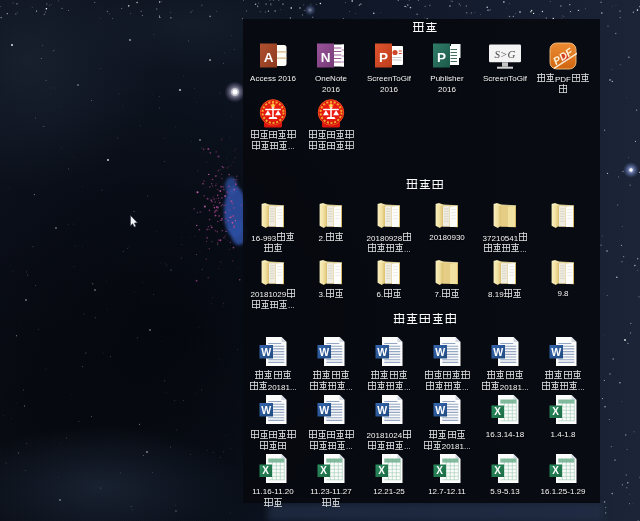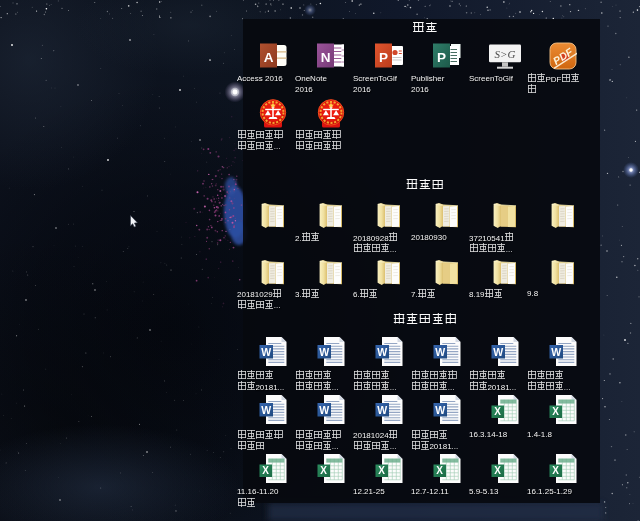--- a/index.html
+++ b/index.html
@@ -1,20 +1,20 @@
 <!DOCTYPE html>
 <html><head><meta charset="utf-8">
 <style>
 * { margin:0; padding:0; box-sizing:border-box; }
 html,body { width:640px; height:521px; overflow:hidden; background:#0d1420; }
 #stage { position:relative; width:640px; height:521px; font-family:"Liberation Sans", sans-serif; }
 #bg { position:absolute; left:0; top:0; }
 #panel { position:absolute; left:243px; top:19px; width:357px; height:484px; background:rgba(7,9,14,0.9); }
 .ic { position:absolute; transform:translateX(-50%); }
-.lb { position:absolute; width:72px; transform:translateX(-50%); }
+.lb { position:absolute; width:72px; transform:translateX(-50%); text-align:center; }
 .ll { height:11px; line-height:11px; font-size:8px; color:#f4f4f4; text-shadow:0.7px 0.9px 1px rgba(0,0,0,0.85); white-space:nowrap; filter:blur(0.25px); }
 .t { letter-spacing:0; }
 i.c, i.h { display:inline-block; position:relative; top:0.5px; width:8.2px; height:9px; margin:0 0.5px; opacity:0.9;
  background:
  linear-gradient(#f2f2f2,#f2f2f2) 0px 0.5px/8.6px 0.8px no-repeat,
  linear-gradient(#f2f2f2,#f2f2f2) 0px 4px/8.6px 0.8px no-repeat,
  linear-gradient(#f2f2f2,#f2f2f2) 0px 7.6px/8.6px 0.8px no-repeat,
  linear-gradient(#f2f2f2,#f2f2f2) 0.5px 0.5px/0.8px 7.9px no-repeat,
  linear-gradient(#f2f2f2,#f2f2f2) 7.3px 0.5px/0.8px 7.9px no-repeat,
  linear-gradient(#f2f2f2,#f2f2f2) 3.9px 0px/0.8px 9px no-repeat;
@@ -836,20 +836,24 @@
 <path d="M5,3.6 L26,4.8" stroke="#f6ecb8" stroke-width="0.8"></path>
 <g transform="skewY(-2.5)">
           <rect x="11" y="5.8" width="6.6" height="20.2" fill="#efece1"></rect>
 <path d="M12.2,8.5 h4.4 M12.2,11 h4.4 M12.2,13.5 h4.4 M12.2,16 h4.4 M12.2,18.5 h4.4 M12.2,21 h4.4" stroke="#d4ccb8" stroke-width="0.7"></path>
 <rect x="18" y="6.2" width="7" height="20.6" fill="#fdfdfc"></rect>
 <path d="M19.2,9.5 h4.6 M19.2,12.5 h4.6 M19.2,15.5 h4.6 M19.2,18.5 h4.6" stroke="#e8e4da" stroke-width="0.7"></path>
         </g>
 <path d="M3.6,3 L7,2 L10.4,3.2 L11,4.2 L11,24.4 L7.8,27 L3.6,24.8 Z" fill="url(#fd)"></path>
 <path d="M3.9,3.3 L10.7,4.3" stroke="#fcf6d8" stroke-width="0.7" opacity="0.9"></path>
       </svg></div>
+    <div class="lb" style="left:273px;top:231.5px">
+      <div class="ll"><span class="t">16-993</span><i class="c"></i><i class="c"></i></div>
+      <div class="ll"><i class="c"></i><i class="c"></i></div>
+    </div>
     <div class="ic" style="left:331px;top:201px"><svg width="30" height="28" viewBox="0 0 30 28">
         <defs>
           <linearGradient id="fd" x1="0" y1="0" x2="1" y2="0">
             <stop offset="0" stop-color="#f9f0c0"></stop>
             <stop offset="0.55" stop-color="#f0e0a0"></stop>
             <stop offset="1" stop-color="#dcc070"></stop>
           </linearGradient>
           <linearGradient id="fb" x1="0" y1="0" x2="1" y2="0">
             <stop offset="0" stop-color="#e8d28a"></stop>
             <stop offset="1" stop-color="#d7b964"></stop>
@@ -1367,20 +1371,24 @@
 <path d="M8,1 H23.5 L28.5,6 V30 H8 Z" fill="#fcfcfc"></path>
 <path d="M23.5,1 V6 H28.5 Z" fill="#d4dae4"></path>
 <g stroke="#a3cdb6" stroke-width="0.65">
 <path d="M10.3,5.8 h16 M10.3,9.3 h16 M10.3,12.8 h16 M10.3,16.3 h16 M10.3,19.8 h16 M10.3,23.3 h16 M10.3,26.8 h16"></path>
 <path d="M14.3,5.8 v21 M18.3,5.8 v21 M22.3,5.8 v21 M26.3,5.8 v21"></path>
 </g>
 <rect x="10.3" y="5.8" width="16" height="3.5" fill="#66ab88" opacity="0.8"></rect>
 <rect x="1.5" y="11.5" width="12.5" height="12.5" fill="url(#xl)"></rect>
 <text x="7.7" y="21.2" font-family="Liberation Sans, sans-serif" font-size="10" font-weight="bold" fill="#ffffff" text-anchor="middle">X</text>
       </svg></div>
+    <div class="lb" style="left:331px;top:486px">
+      <div class="ll"><span class="t">11.23-11.27</span></div>
+      <div class="ll"><i class="c"></i><i class="c"></i></div>
+    </div>
     <div class="ic" style="left:389px;top:453px"><svg width="30" height="31" viewBox="0 0 30 31">
         <defs>
           <linearGradient id="xl" x1="0" y1="0" x2="1" y2="1">
             <stop offset="0" stop-color="#2b8c5f"></stop>
             <stop offset="1" stop-color="#1c6b45"></stop>
           </linearGradient>
         </defs>
 <path d="M8,1 H23.5 L28.5,6 V30 H8 Z" fill="#fcfcfc"></path>
 <path d="M23.5,1 V6 H28.5 Z" fill="#d4dae4"></path>
 <g stroke="#a3cdb6" stroke-width="0.65">

